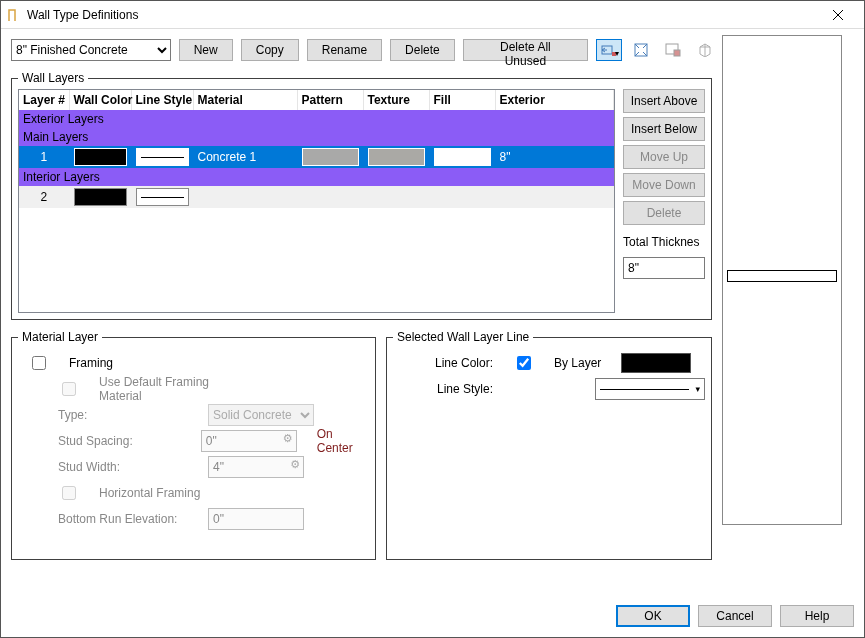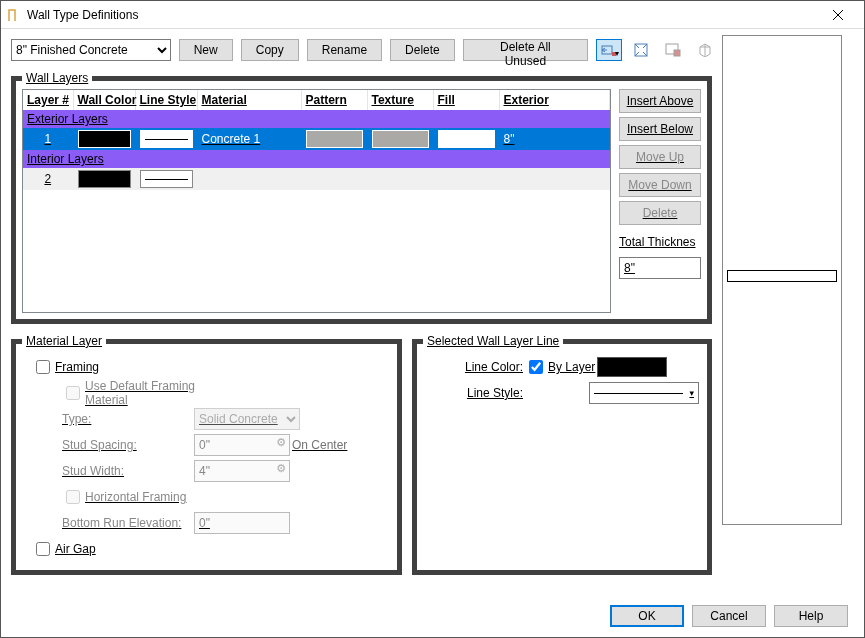--- a/index.html
+++ b/index.html
@@ -9,21 +9,21 @@
 .titlebar .title { flex:1; }
 .titlebar .close { width:40px; height:26px; display:flex; align-items:center; justify-content:center; cursor:pointer; }
 .toolbar-row { display:flex; align-items:center; padding:10px 10px 4px 10px; gap:8px; }
 select.wt { width:160px; height:22px; background:#fff; border:1px solid #7a7a7a; }
 button.tb { height:22px; background:#e1e1e1; border:1px solid #adadad; padding:0 14px; cursor:pointer; }
 .tool-icons { display:flex; gap:6px; margin-left:auto; }
 .tool-icons .ti { width:26px; height:22px; border:1px solid transparent; display:flex; align-items:center; justify-content:center; cursor:pointer; position:relative;}
 .tool-icons .ti svg { opacity:0.8; }
 .tool-icons .ti.active { border:1px solid #0078d7; background:#cde6f7; }
 .tool-icons .ti.active .drop { position:absolute; right:2px; bottom:2px; font-size:8px; }
-fieldset { border:5px solid #404040; margin:6px 10px; padding:4px 6px 6px 6px; position:relative;text-decoration:underline; }
+fieldset { border:1px solid #404040; margin:6px 10px; padding:4px 6px 6px 6px; position:relative; }
 fieldset > legend { padding:0 4px; color:#000; }
 .layout { display:flex; }
 .main-col { flex:1; }
 .preview-col { width:132px; margin:6px 10px 6px 0; }
 .layers-zone { display:flex; gap:8px; }
 .grid-wrap { border:1px solid #828790; flex:1; height:224px; background:#fff; overflow:hidden; }
 table.layers { width:100%; border-collapse:collapse; table-layout:fixed; }
 table.layers th { text-align:left; font-weight:bold; padding:2px 4px; background:#fff; border-right:1px solid #e5e5e5; white-space:nowrap; height:20px; }
 table.layers td { padding:1px 4px; height:22px; border-right:1px solid transparent; }
 tr.section td { background:#8b5cf6; color:#000; height:18px; }
@@ -37,30 +37,30 @@
 .swatch.texture { background:#aaa9a5; }
 .swatch.fill { background: #fff; border:1px solid #888; }
 .swatch.fill.selfill { background:#fff; }
 .side-btns { display:flex; flex-direction:column; gap:4px; width:82px;}
 .side-btns button, .side-btns .label { height:24px; background:#e1e1e1; border:1px solid #adadad; cursor:pointer; }
 .side-btns button:disabled { color:#888; }
 .side-btns .label { background:none; border:none; text-align:left; padding-top:6px; }
 .side-btns input { height:22px; border:1px solid #7a7a7a; padding:2px 4px; }
 .lower { display:flex; gap:10px; padding:0 10px; }
 .lower fieldset { flex:1; margin:4px 0; min-height:230px;}
-.form-row { display:flex; align-items:center; gap:2px; margin:4px 0 4px 20px; height:22px;}
+.form-row { display:flex; align-items:center; gap:20px; margin:4px 0 4px 20px; height:22px;}
 .form-row.indent { margin-left:40px; }
 .form-row label { width:130px; color:#888; }
 .form-row label.on { color:#000; }
 .form-row input[type=text] { width:96px; height:22px; border:1px solid #bbb; color:#888; padding:0 4px;}
 .form-row select { width:106px; height:22px; border:1px solid #bbb; color:#888; background:#eee;}
 .form-row .spin { position:relative; }
 .form-row .spin::after { content:"⚙"; position:absolute; right:4px; top:2px; color:#aaa; font-size:11px;}
 input[type=checkbox] { width:14px; height:14px; }
-.footer { position:absolute; bottom:10px; right:16px; display:flex; gap:8px; }
+.footer { position:absolute; bottom:10px; right:10px; display:flex; gap:8px; }
 .footer button { width:74px; height:22px; background:#e1e1e1; border:1px solid #adadad; cursor:pointer; }
 .footer button.primary { border:2px solid #0078d7; background:#e1e1e1; }
 .preview-box { width:120px; height:490px; border:1px solid #888; background:#fff; position:relative; margin-top:0px;}
 .preview-box .wall { position:absolute; left:4px; right:4px; top:234px; height:12px; background:#fff; border:1px solid #000;}
 .preview-box .wall::after { content:""; position:absolute; inset:0; background-image:radial-gradient(#555 0.6px, transparent 0.6px); background-size:4px 4px; opacity:0.6;}
 .line-style-sel { width:110px; height:22px; border:1px solid #7a7a7a; background:#fff; display:inline-flex; align-items:center; justify-content:space-between; padding:0 4px;}
 .line-style-sel .lin { flex:1; height:1px; background:#000; margin-right:6px;}
 .line-style-sel .caret { font-size:9px;}
 .color-swatch-btn { width:70px; height:20px; background:#000; border:1px solid #555; display:inline-block;}
 </style>
@@ -145,20 +145,23 @@
           <th>Line Style</th>
           <th>Material</th>
           <th>Pattern</th>
           <th>Texture</th>
           <th>Fill</th>
           <th>Exterior</th>
         </tr>
         <tr class="section">
                   <td colspan="8">Exterior Layers</td>
                 </tr>
+        <tr class="section">
+                  <td colspan="8">Main Layers</td>
+                </tr>
         <tr class="sel">
           <td style="text-align:center">1</td>
           <td><span class="swatch"></span></td>
           <td><span class="swatch line"></span></td>
           <td>Concrete 1</td>
           <td><span class="swatch pattern"></span></td>
           <td><span class="swatch texture"></span></td>
           <td><span class="swatch fill selfill"></span></td>
           <td>8"</td>
         </tr>
@@ -201,37 +204,33 @@
       <input type="checkbox" disabled="" style="">
       <label>Use Default Framing Material</label>
     </div>
     <div class="form-row indent">
       <label>Type:</label>
       <select disabled=""><option>Solid Concrete</option></select>
     </div>
     <div class="form-row indent">
       <label>Stud Spacing:</label>
       <span class="spin"><input type="text" disabled="" value="0&quot;" style=""></span>
-      <span style="color:#737373">On Center</span>
+      <span style="color:#7f1d1d">On Center</span>
     </div>
     <div class="form-row indent">
       <label>Stud Width:</label>
       <span class="spin"><input type="text" disabled="" value="4&quot;" style=""></span>
     </div>
     <div class="form-row indent">
       <input type="checkbox" disabled="" style="">
       <label>Horizontal Framing</label>
     </div>
     <div class="form-row indent">
       <label>Bottom Run Elevation:</label>
       <input type="text" disabled="" value="0&quot;" style="">
-    </div>
-    <div class="form-row" style="margin-left:10px;">
-      <input type="checkbox" style="">
-      <label class="on">Air Gap</label>
     </div>
   </fieldset>
 
   <fieldset style="max-width:300px;">
     <legend>Selected Wall Layer Line</legend>
     <div class="form-row" style="margin-left:30px;">
       <label class="on" style="width:70px; text-align:right;">Line Color:</label>
       <input type="checkbox" checked="" style="">
       <label class="on" style="width:auto">By Layer</label>
       <span class="color-swatch-btn"></span>

